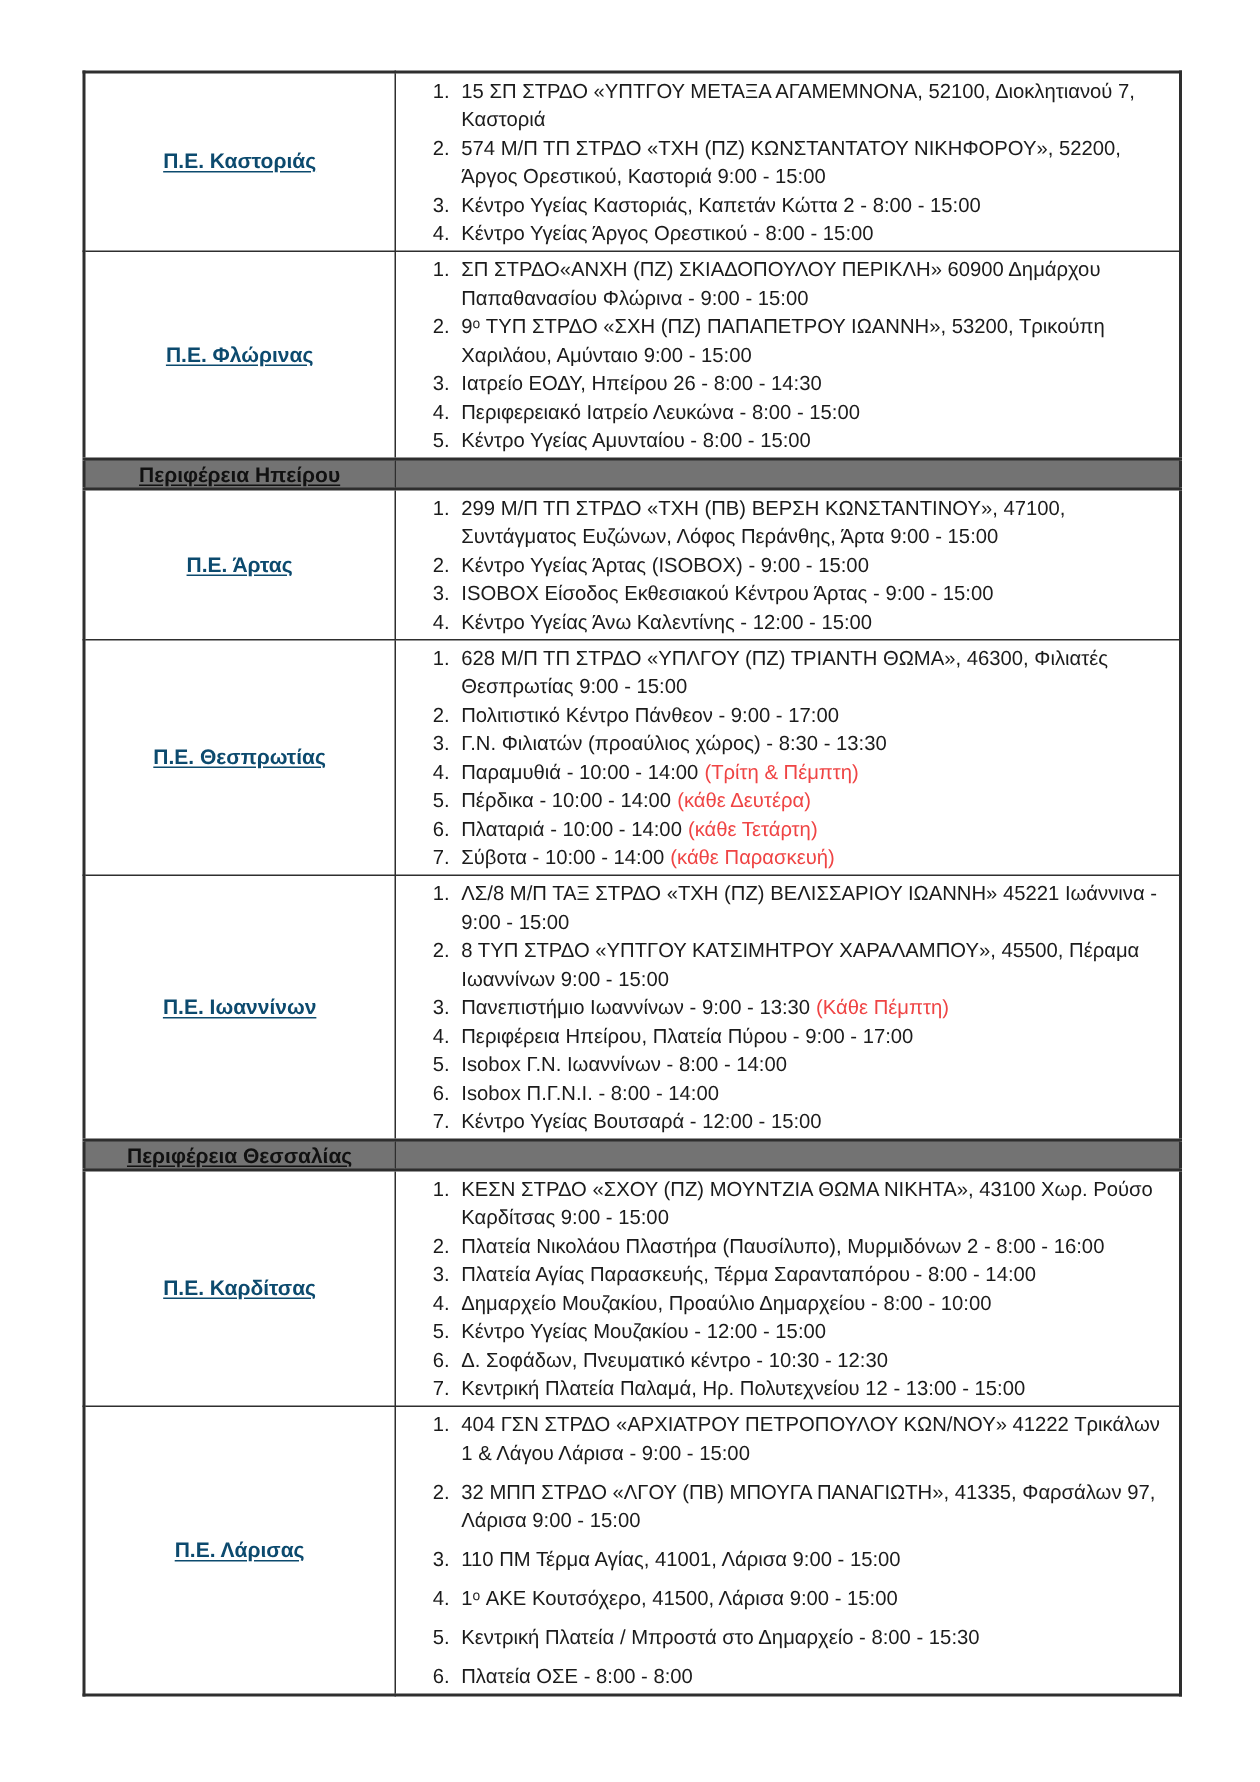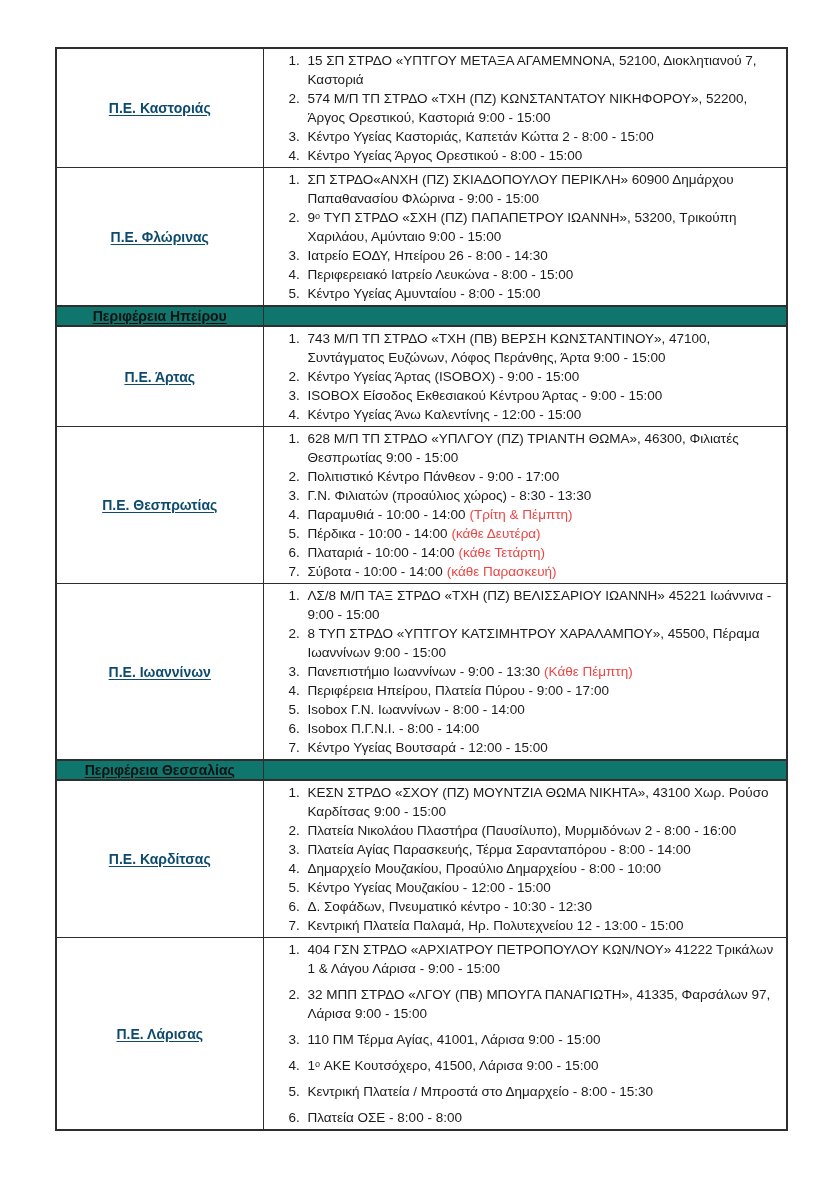--- a/index.html
+++ b/index.html
@@ -52,21 +52,21 @@
   ol.loc-list li { padding-left: 4px; }
   .time {
     text-underline-offset: 2px;
     text-decoration-thickness: 1.3px;
     text-align: center;
   }
   .note { color: #ef4444; margin-left: 4px; }
 
   
   .section-row td {
-    background: #0f766e;
+    background: #737373;
     border-top: 2px solid #2e2e2e;
     border-bottom: 2px solid #2e2e2e;
     height: 18px;
   }
   .section-label-cell {
     text-align: center;
     vertical-align: middle;
     font-weight: bold;
     font-size: 14px;
     color: #111111;
@@ -113,21 +113,21 @@
         </td>
       </tr>
       <tr class="section-row">
         <td class="section-label-cell"><span>Περιφέρεια Ηπείρου</span></td>
         <td></td>
       </tr>
       <tr>
         <td class="label-cell"><span class="region-label">Π.Ε. Άρτας</span></td>
         <td class="items-cell">
           <ol class="loc-list">
-            <li><span>743 Μ/Π ΤΠ ΣΤΡΔΟ «ΤΧΗ (ΠΒ) ΒΕΡΣΗ ΚΩΝΣΤΑΝΤΙΝΟΥ», 47100, Συντάγματος Ευζώνων, Λόφος Περάνθης, Άρτα </span><span class="time">9:00 - 15:00</span></li>
+            <li><span>299 Μ/Π ΤΠ ΣΤΡΔΟ «ΤΧΗ (ΠΒ) ΒΕΡΣΗ ΚΩΝΣΤΑΝΤΙΝΟΥ», 47100, Συντάγματος Ευζώνων, Λόφος Περάνθης, Άρτα </span><span class="time">9:00 - 15:00</span></li>
             <li><span>Κέντρο Υγείας Άρτας (ISOBOX) - </span><span class="time">9:00 - 15:00</span></li>
             <li><span>ISOBOX Είσοδος Εκθεσιακού Κέντρου Άρτας - </span><span class="time">9:00 - 15:00</span></li>
             <li><span>Κέντρο Υγείας Άνω Καλεντίνης - </span><span class="time">12:00 - 15:00</span></li>
           </ol>
         </td>
       </tr>
       <tr>
         <td class="label-cell"><span class="region-label">Π.Ε. Θεσπρωτίας</span></td>
         <td class="items-cell">
           <ol class="loc-list">

